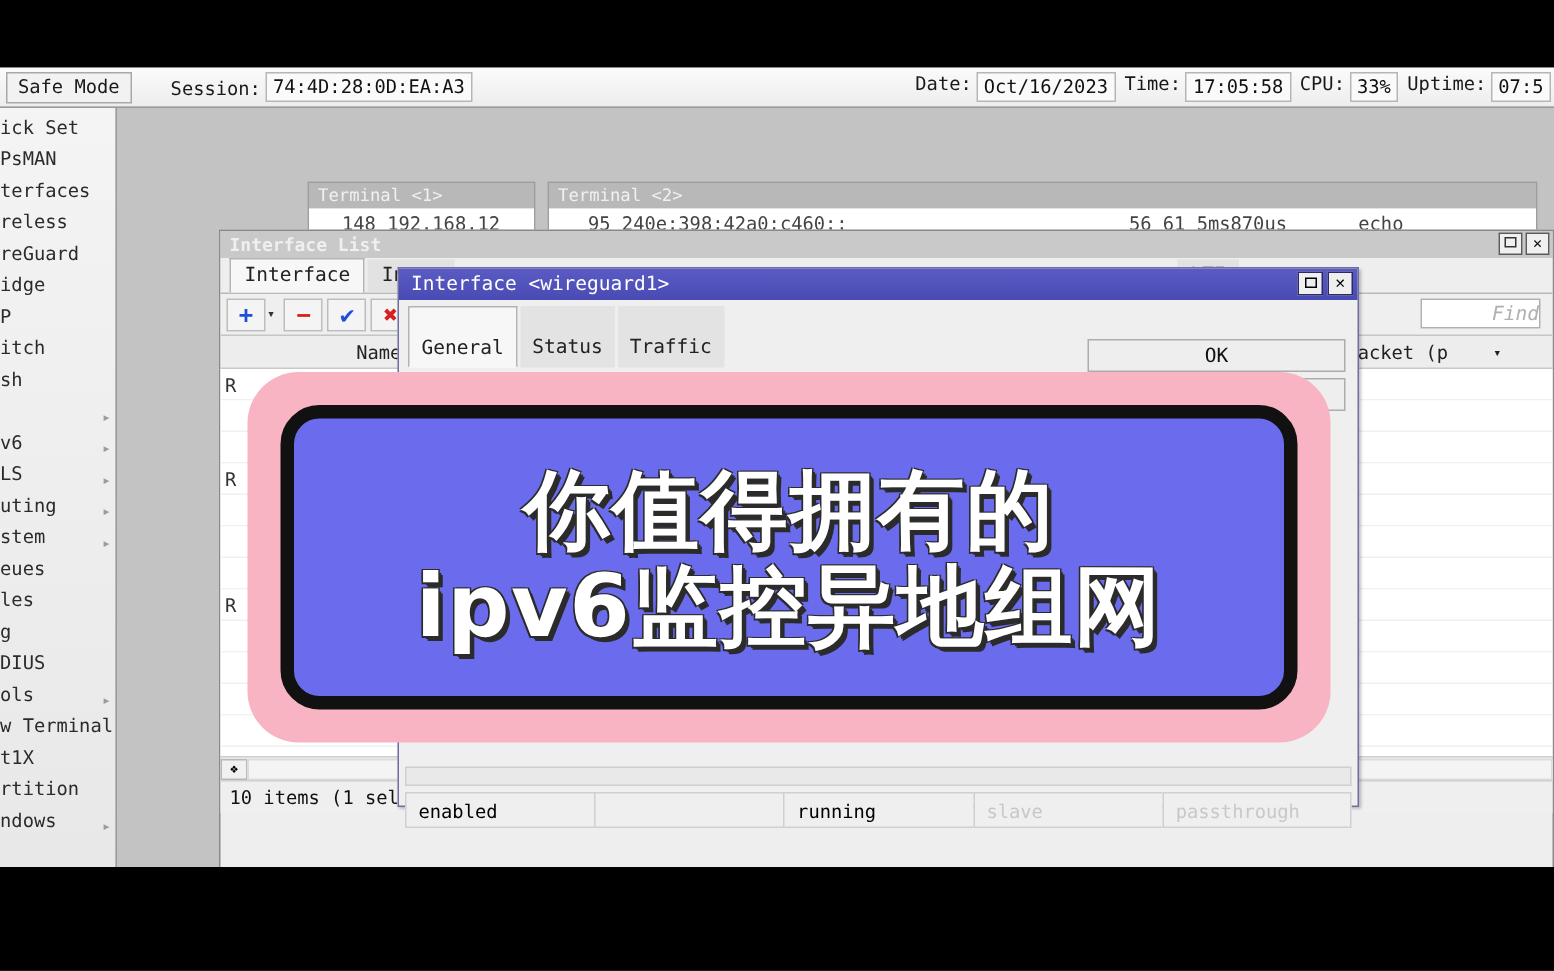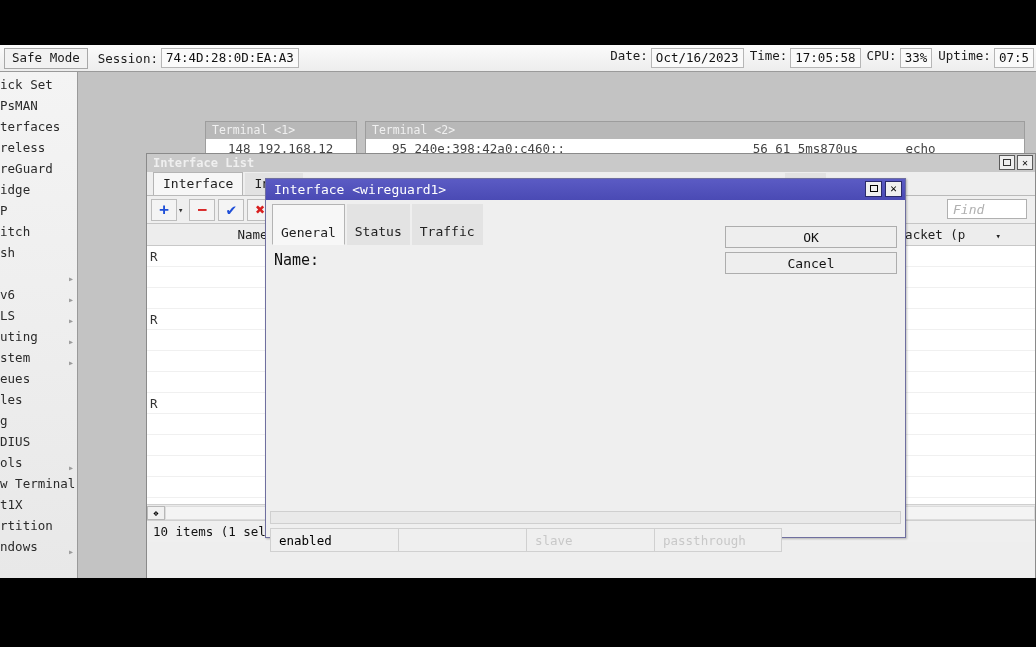--- a/index.html
+++ b/index.html
@@ -30,21 +30,21 @@
   .statusbar {
     position: absolute; left:0; top:0; width:1036px; height:27px;
     background: linear-gradient(#fbfbfb,#ededed);
     border-bottom: 1px solid #9a9a9a;
     display:flex; align-items:center;
     font-size: 12.5px; color:#1a1a1a;
     padding-left: 4px;
   }
   .sb-btn {
     border:1px solid #a8a8a8; background:#f2f2f2;
-    padding: 2px 7px 3px; margin-right: 10px;
+    padding: 2px 7px 3px; margin-right: 26px;
     font-size:12.5px; line-height:14px;
   }
   .sb-label { margin-right:3px; }
   .sb-field {
     border:1px solid #b6b6b6; background:#fafafa;
     padding:1px 4px 2px; margin-right:12px;
     color:#111;
   }
   .sb-right { margin-left:auto; display:flex; align-items:flex-start; padding-right:2px; }
   .sb-right .sb-label { margin-left:6px; }
@@ -155,20 +155,21 @@
   .tb.check { color:#1f4fd8; }
   .tb.cross { color:#d81f1f; }
   .tb-caret { font-size:9px; color:#333; margin-left:-2px; margin-right:3px; }
   .findbox {
     position:absolute; right:8px; top:3px;
     width:80px; height:20px;
     border:1px solid #b0b0b0; background:#fff;
     color:#b0b0b0; font-size:13px; font-style:italic;
     padding-left:5px; line-height:19px;
     overflow:hidden;
+    text-align:right;
   }
 
   
   .ifhead {
     display:flex; height:22px; align-items:center;
     background:#ededed; border-bottom:1px solid #c8c8c8;
     font-size:12.5px; color:#222;
   }
   .ifhead .c-flag { width:18px; }
   .ifhead .c-name { width:175px; text-align:center; }
@@ -543,21 +544,28 @@
         <div class="dlg-buttons">
           <div class="dlg-button">OK</div>
           <div class="dlg-button">Cancel</div>
         </div>
 
         <div class="dlg-scroll"></div>
 
         <div class="dlg-statusrow">
           <div class="dsf">enabled</div>
           <div class="dsf"></div>
+          <div class="dsf">running</div>
           <div class="dsf faint">slave</div>
           <div class="dsf faint">passthrough</div>
         </div>
       </div>
     </div>
 
+    <div class="promo">
+      <div class="promo-inner">
+        <div class="promo-line l1">你值得拥有的</div>
+        <div class="promo-line l2">ipv6监控异地组网</div>
+      </div>
+    </div>
 
   </div>
 </div>
 
 </body></html>

